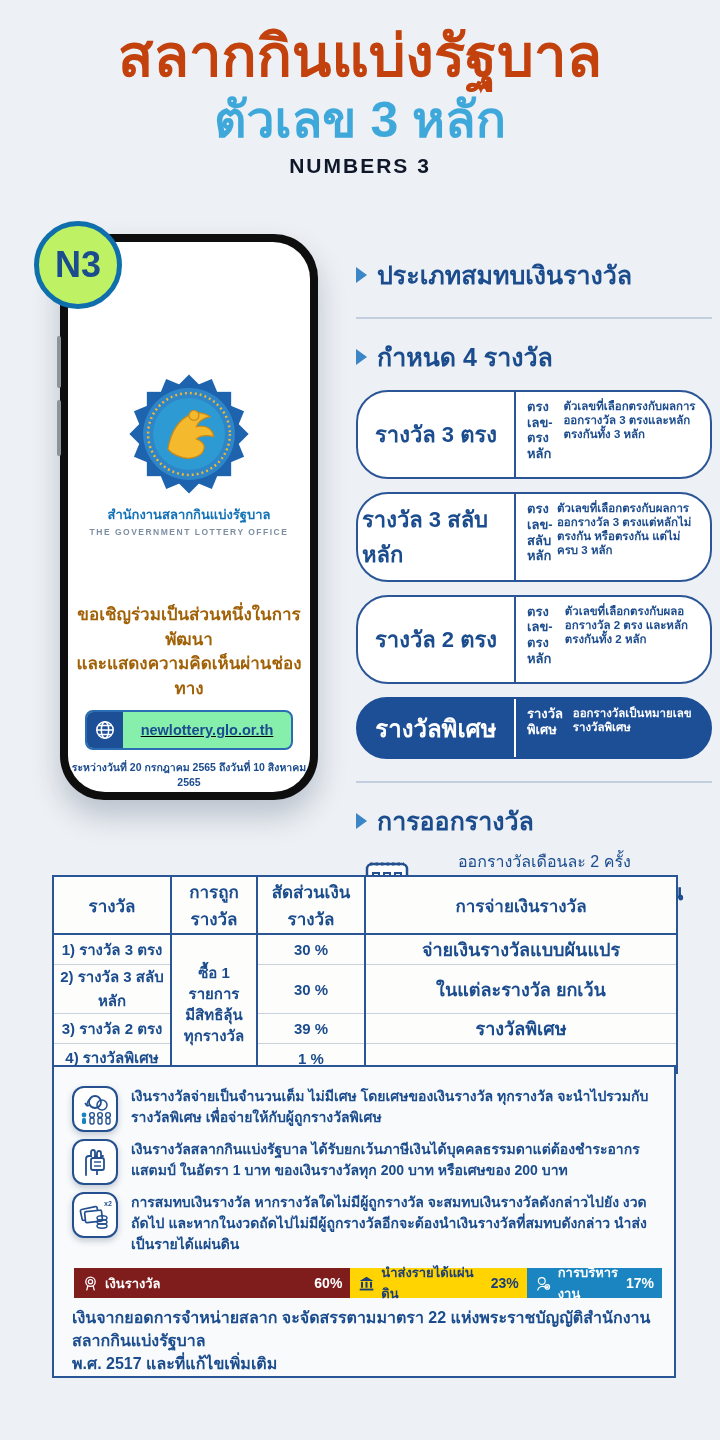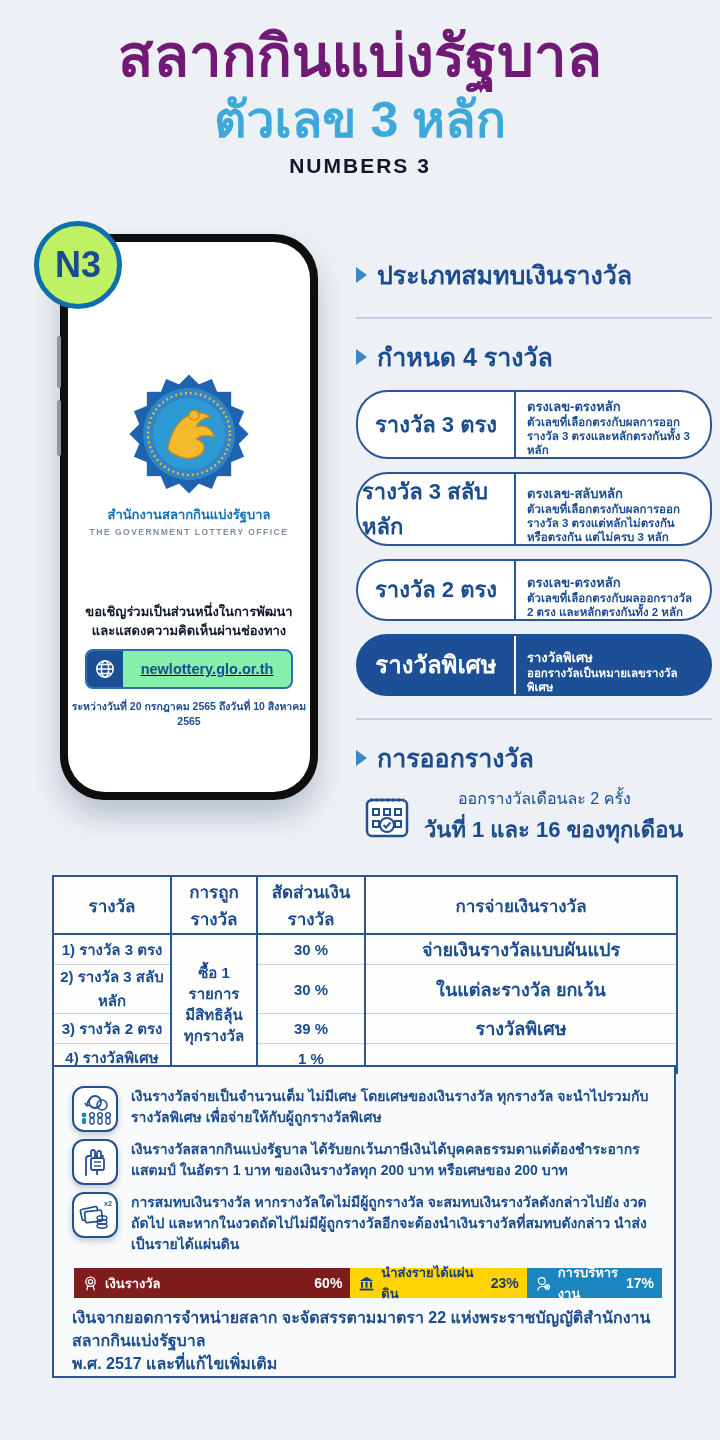--- a/index.html
+++ b/index.html
@@ -1,61 +1,61 @@
 <!DOCTYPE html>
 <html><head>
 <meta charset="utf-8">
 <style>
   html,body{margin:0;padding:0;}
   body{font-family:"Liberation Sans","DejaVu Sans",sans-serif;}
   .page{position:relative;width:720px;height:1440px;background:#edf0f4;overflow:hidden;}
 
   
   .hdr{position:absolute;left:0;top:22px;width:720px;text-align:center;}
-  .hdr-title{font-size:58px;font-weight:800;color:#701a75;line-height:1.18;margin:0;}
+  .hdr-title{font-size:58px;font-weight:800;color:#c2410c;line-height:1.18;margin:0;}
   .hdr-sub{font-size:50px;font-weight:800;color:#3fa8db;line-height:1.15;margin:2px 0 0 0;}
   .hdr-sub-en{font-size:21px;font-weight:800;color:#0f172a;letter-spacing:2px;margin-top:4px;text-align:center;}
 
   
   .n3{position:absolute;left:34px;top:221px;width:78px;height:78px;background:#bef264;
       border:5px solid #0f6fad;border-radius:50%;display:flex;align-items:center;justify-content:center;
       font-size:36px;font-weight:800;color:#1b4c8d;z-index:5;}
 
   
   .phone{position:absolute;left:60px;top:234px;width:258px;height:566px;background:#0e0e0e;
          border-radius:44px;padding:8px;box-sizing:border-box;box-shadow:0 16px 28px rgba(40,60,90,.25);z-index:2;}
   .btn-side{position:absolute;left:-3px;width:4px;background:#8d9399;border-radius:2px;}
   .btn-a{top:102px;height:52px;} .btn-b{top:166px;height:56px;}
   .screen{position:relative;width:100%;height:100%;background:#fff;border-radius:37px;overflow:hidden;text-align:center;}
   .emblem{margin-top:130px;}
   .glo-logo{position:relative;display:inline-block;margin-top:6px;font-size:54px;font-weight:800;
             color:#1272b8;letter-spacing:3px;line-height:1;}
   .crescent{position:absolute;right:-12px;bottom:-8px;}
   .org-th{font-size:13px;font-weight:700;color:#1272b8;margin-top:4px;}
   .org-en{font-size:8.5px;font-weight:700;color:#7d8ea3;letter-spacing:1.5px;margin-top:2px;}
-  .invite{font-size:13px;font-weight:700;color:#0f172a;line-height:1.45;margin-top:66px;}
+  .invite{font-size:17px;font-weight:700;color:#a16207;line-height:1.45;margin-top:66px;}
   .url-box{display:flex;align-items:center;margin:8px auto 0 auto;width:204px;height:36px;background:#86efac;
            border:2px solid #2a6db2;border-radius:8px;overflow:hidden;text-decoration:underline;}
   .url-ico{width:36px;height:36px;background:#1d4f97;display:flex;align-items:center;justify-content:center;flex:0 0 36px;}
   .url-txt{flex:1;font-size:14.5px;font-weight:800;color:#1b4c8d;text-align:center;}
   .period{font-size:10.5px;font-weight:700;color:#1b4c8d;margin-top:9px;}
 
   
   .rcol{position:absolute;left:356px;top:255px;width:356px;}
   .sec-head{display:flex;align-items:center;font-size:25px;font-weight:800;color:#1b4c8d;}
   .tri{width:0;height:0;border-left:11px solid #3a86c6;border-top:8px solid transparent;
        border-bottom:8px solid transparent;margin-right:10px;flex:0 0 auto;}
   .divider{border:none;border-top:2px solid #c3cfde;margin:22px 0 0 0;}
   .m-h2{margin-top:18px;}
   .pill{display:flex;align-items:stretch;border:2px solid #2a5596;border-radius:32px;background:#fff;
         margin-top:13px;min-height:58px;overflow:hidden;}
   .pill-name{flex:0 0 148px;display:flex;align-items:center;justify-content:center;
              font-size:22px;font-weight:800;color:#1b4c8d;padding:0 4px;}
-  .pill-desc{flex:1;border-left:2px solid #2a5596;padding:7px 14px 0 11px;display:flex;
-             flex-direction:column;justify-content:flex-end;}
+  .pill-desc{flex:1;border-left:2px solid #2a5596;padding:7px 14px 16px 11px;display:flex;
+             flex-direction:row;justify-content:flex-start;}
   .pill-desc-title{font-size:13px;font-weight:800;color:#1b4c8d;line-height:1.2;}
   .pill-desc-txt{font-size:11.5px;font-weight:600;color:#1c4c8e;line-height:1.22;}
   .pill-special{background:#1d4f97;border-color:#1d4f97;}
   .pill-special .pill-name{color:#fff;font-size:24px;}
   .pill-special .pill-desc{border-left-color:#fff;}
   .pill-special .pill-desc-title,.pill-special .pill-desc-txt{color:#fff;}
   .draw-row{display:flex;align-items:center;margin-top:8px;padding-left:8px;}
   .draw-txt{margin-left:14px;}
   .draw-freq{font-size:16px;font-weight:400;color:#1b4c8d;padding-left:34px;}
   .draw-days{font-size:22px;font-weight:800;color:#1b4c8d;margin-top:1px;}

